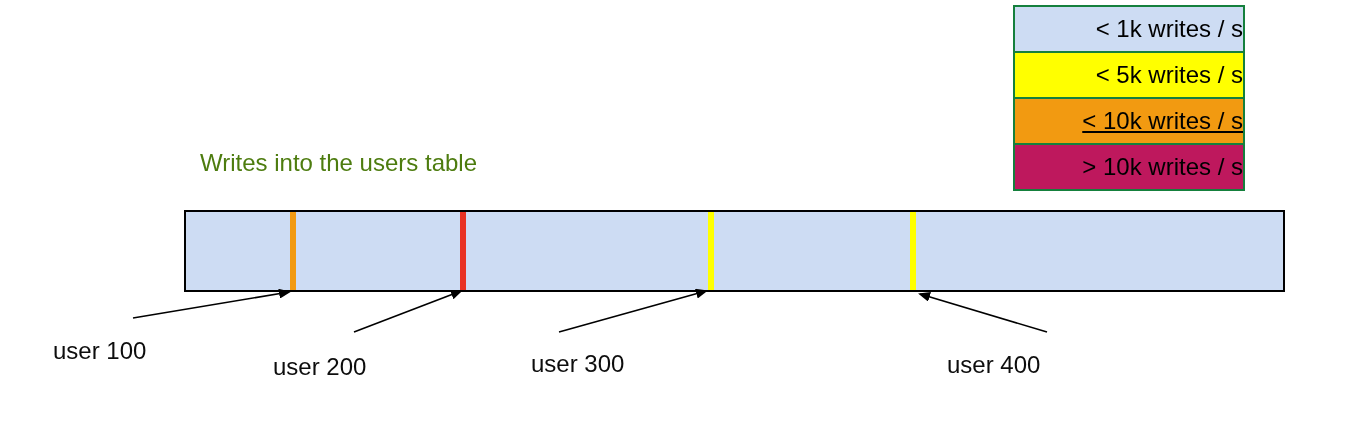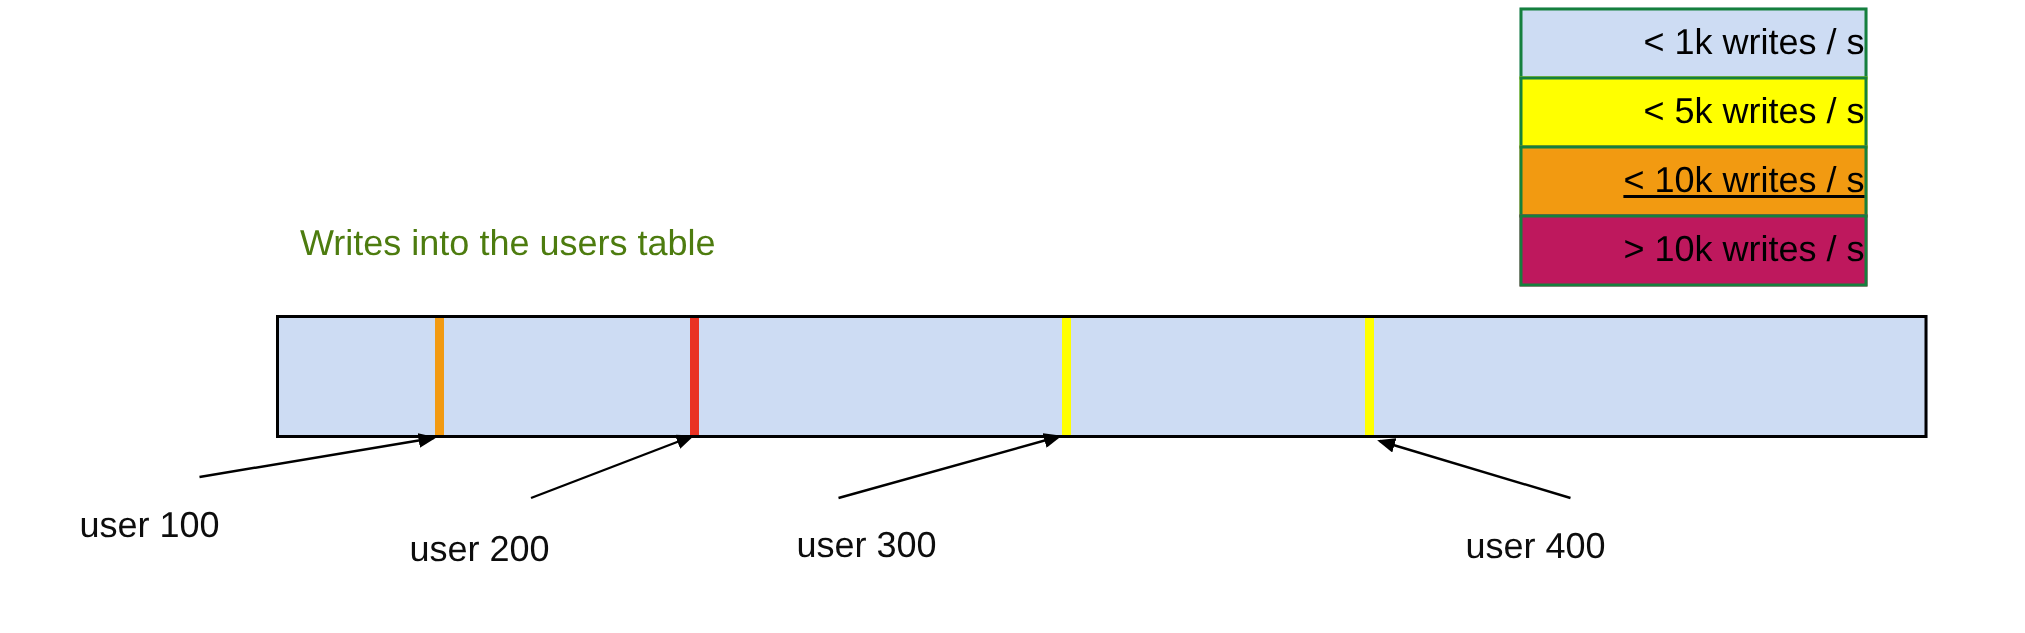--- a/index.html
+++ b/index.html
@@ -79,21 +79,21 @@
   .user-label {
     position: absolute;
     font-size: 24px;
     line-height: 26px;
     color: #0d0d0d;
     white-space: nowrap;
   }
   .user-label-0 { left: 53px;  top: 338px; }
   .user-label-1 { left: 273px; top: 354px; }
   .user-label-2 { left: 495px; top: 351px; margin-left: 36px; }
-  .user-label-3 { left: 977px; top: 352px; }
+  .user-label-3 { left: 947px; top: 352px; }
 </style>
 </head>
 <body>
 
 <div class="canvas">
 
   <div class="legend">
     <div class="legend-row" style="background-color: rgb(205, 220, 243);">&lt; 1k writes / s</div>
     <div class="legend-row" style="background-color: rgb(255, 255, 0);">&lt; 5k writes / s</div>
     <div class="legend-row" style="background-color: rgb(242, 154, 17); text-decoration: underline;">&lt; 10k writes / s</div>

